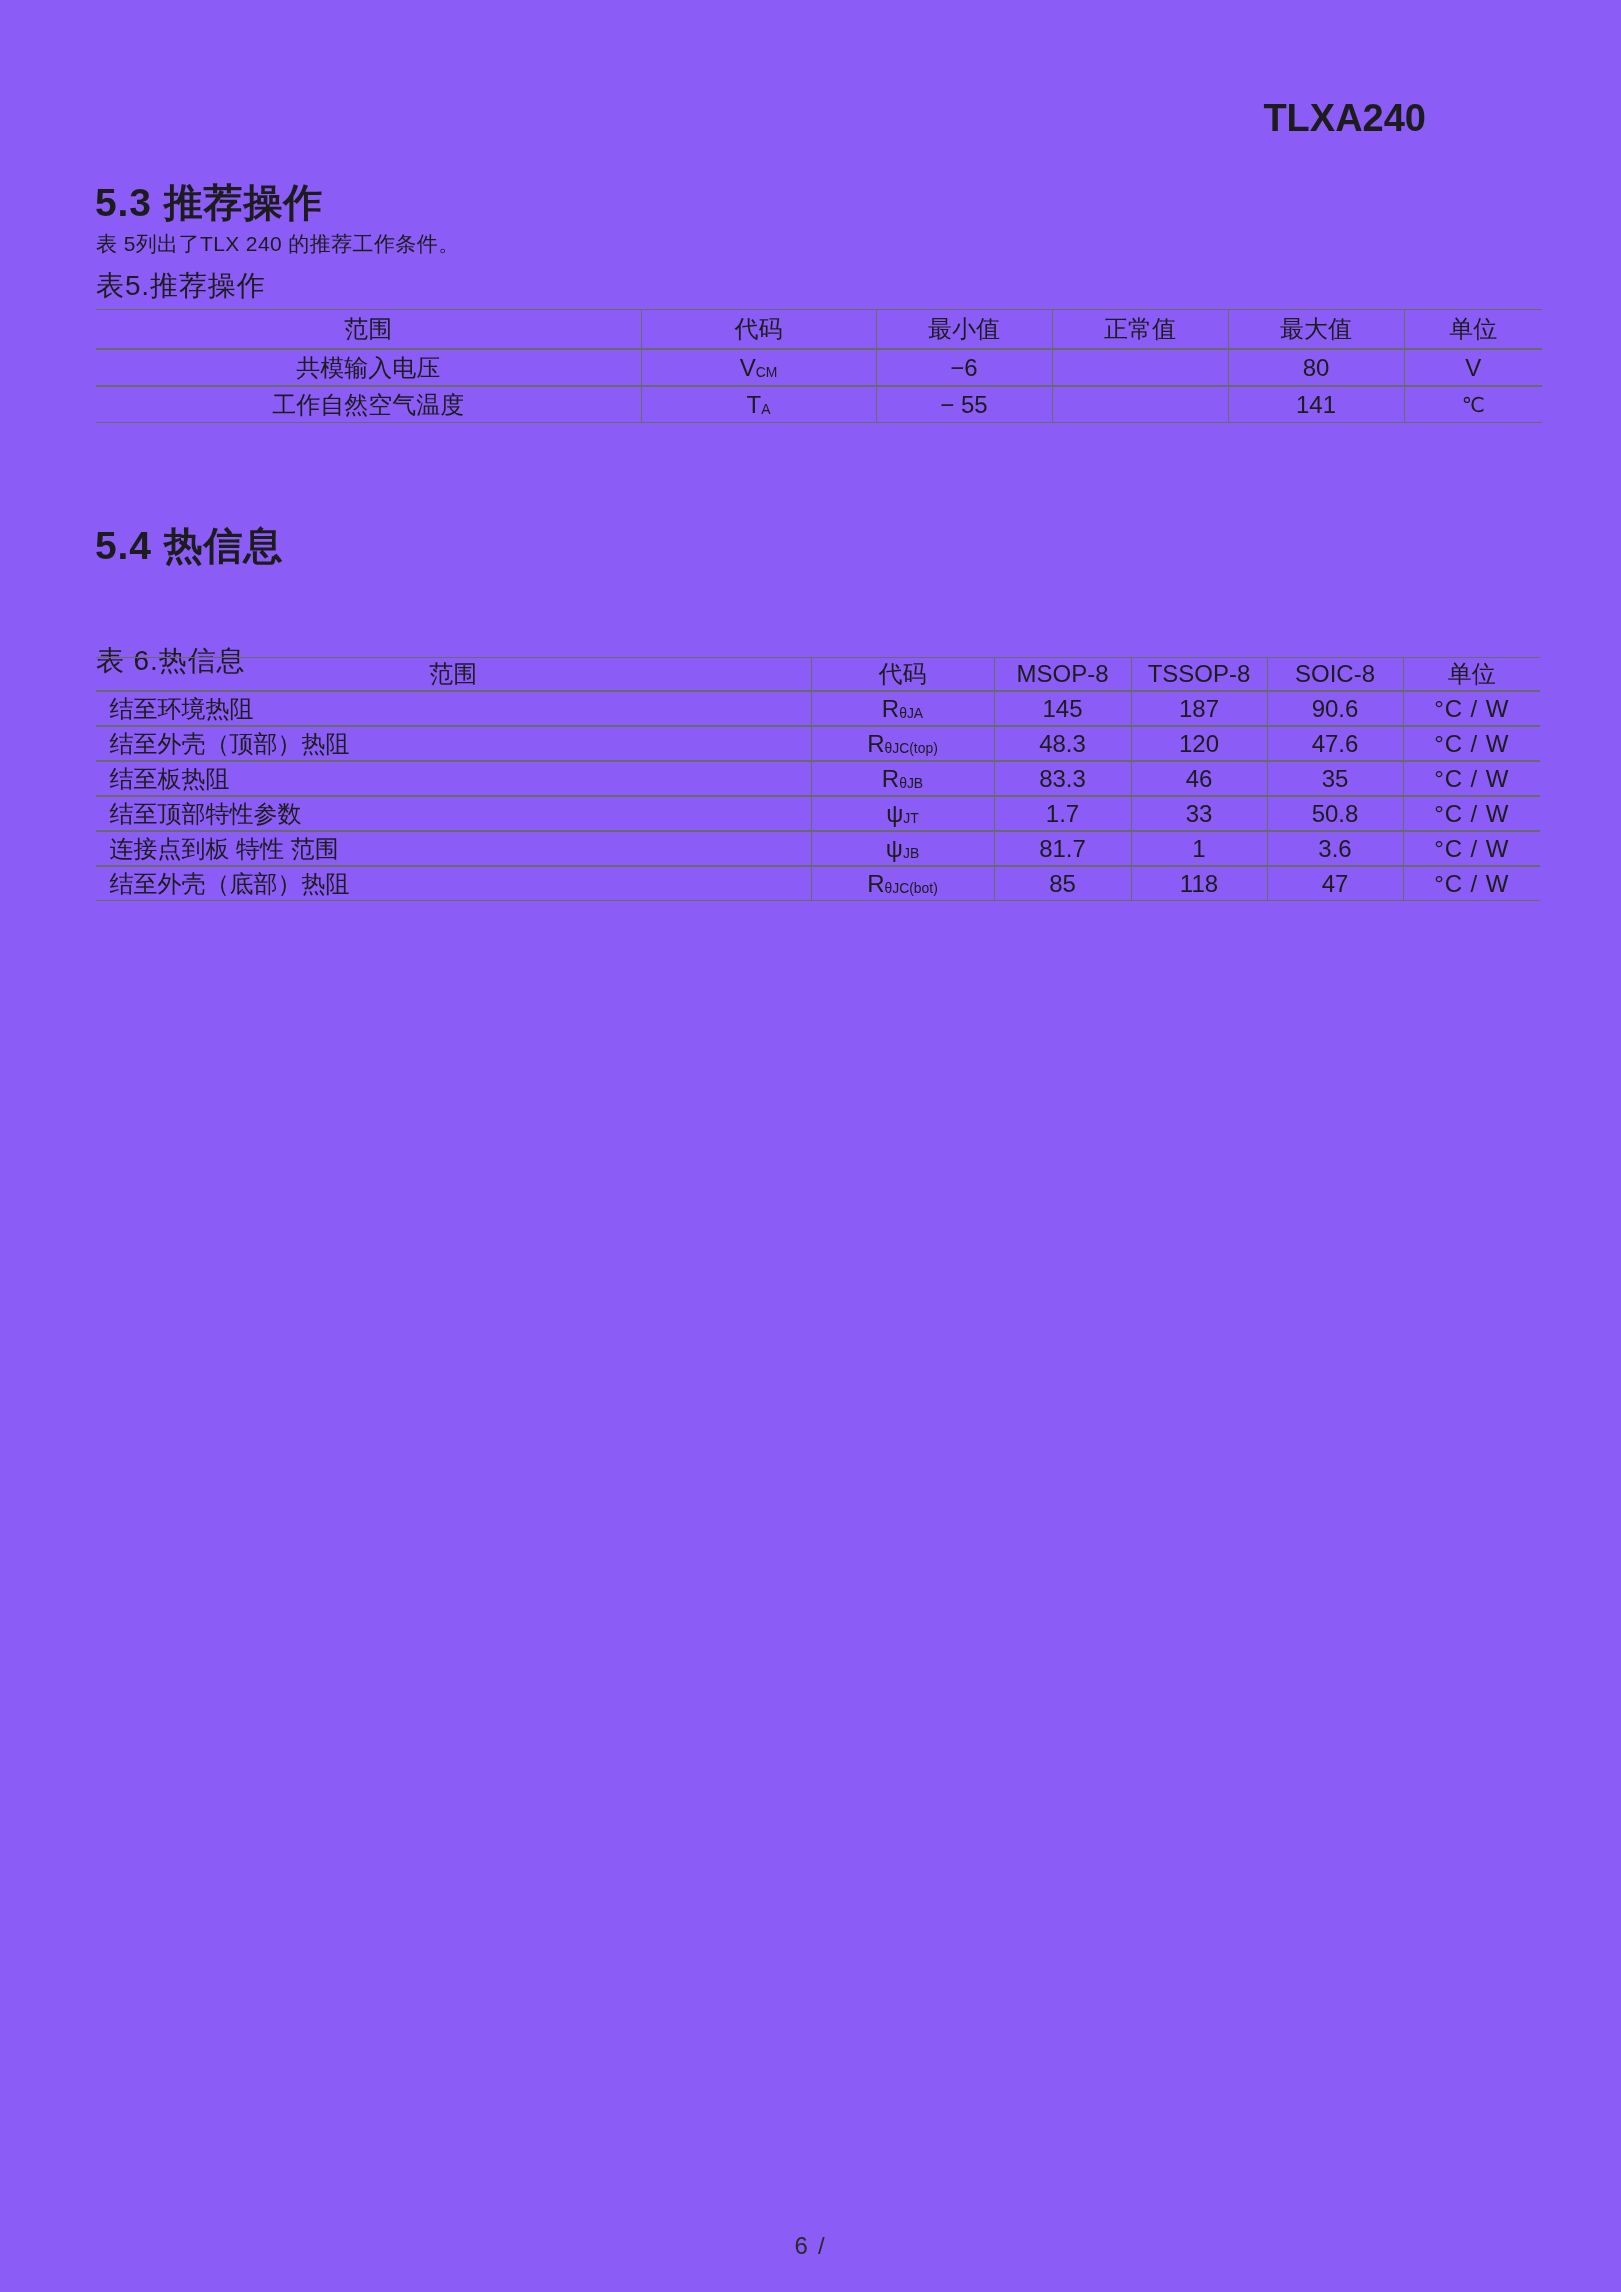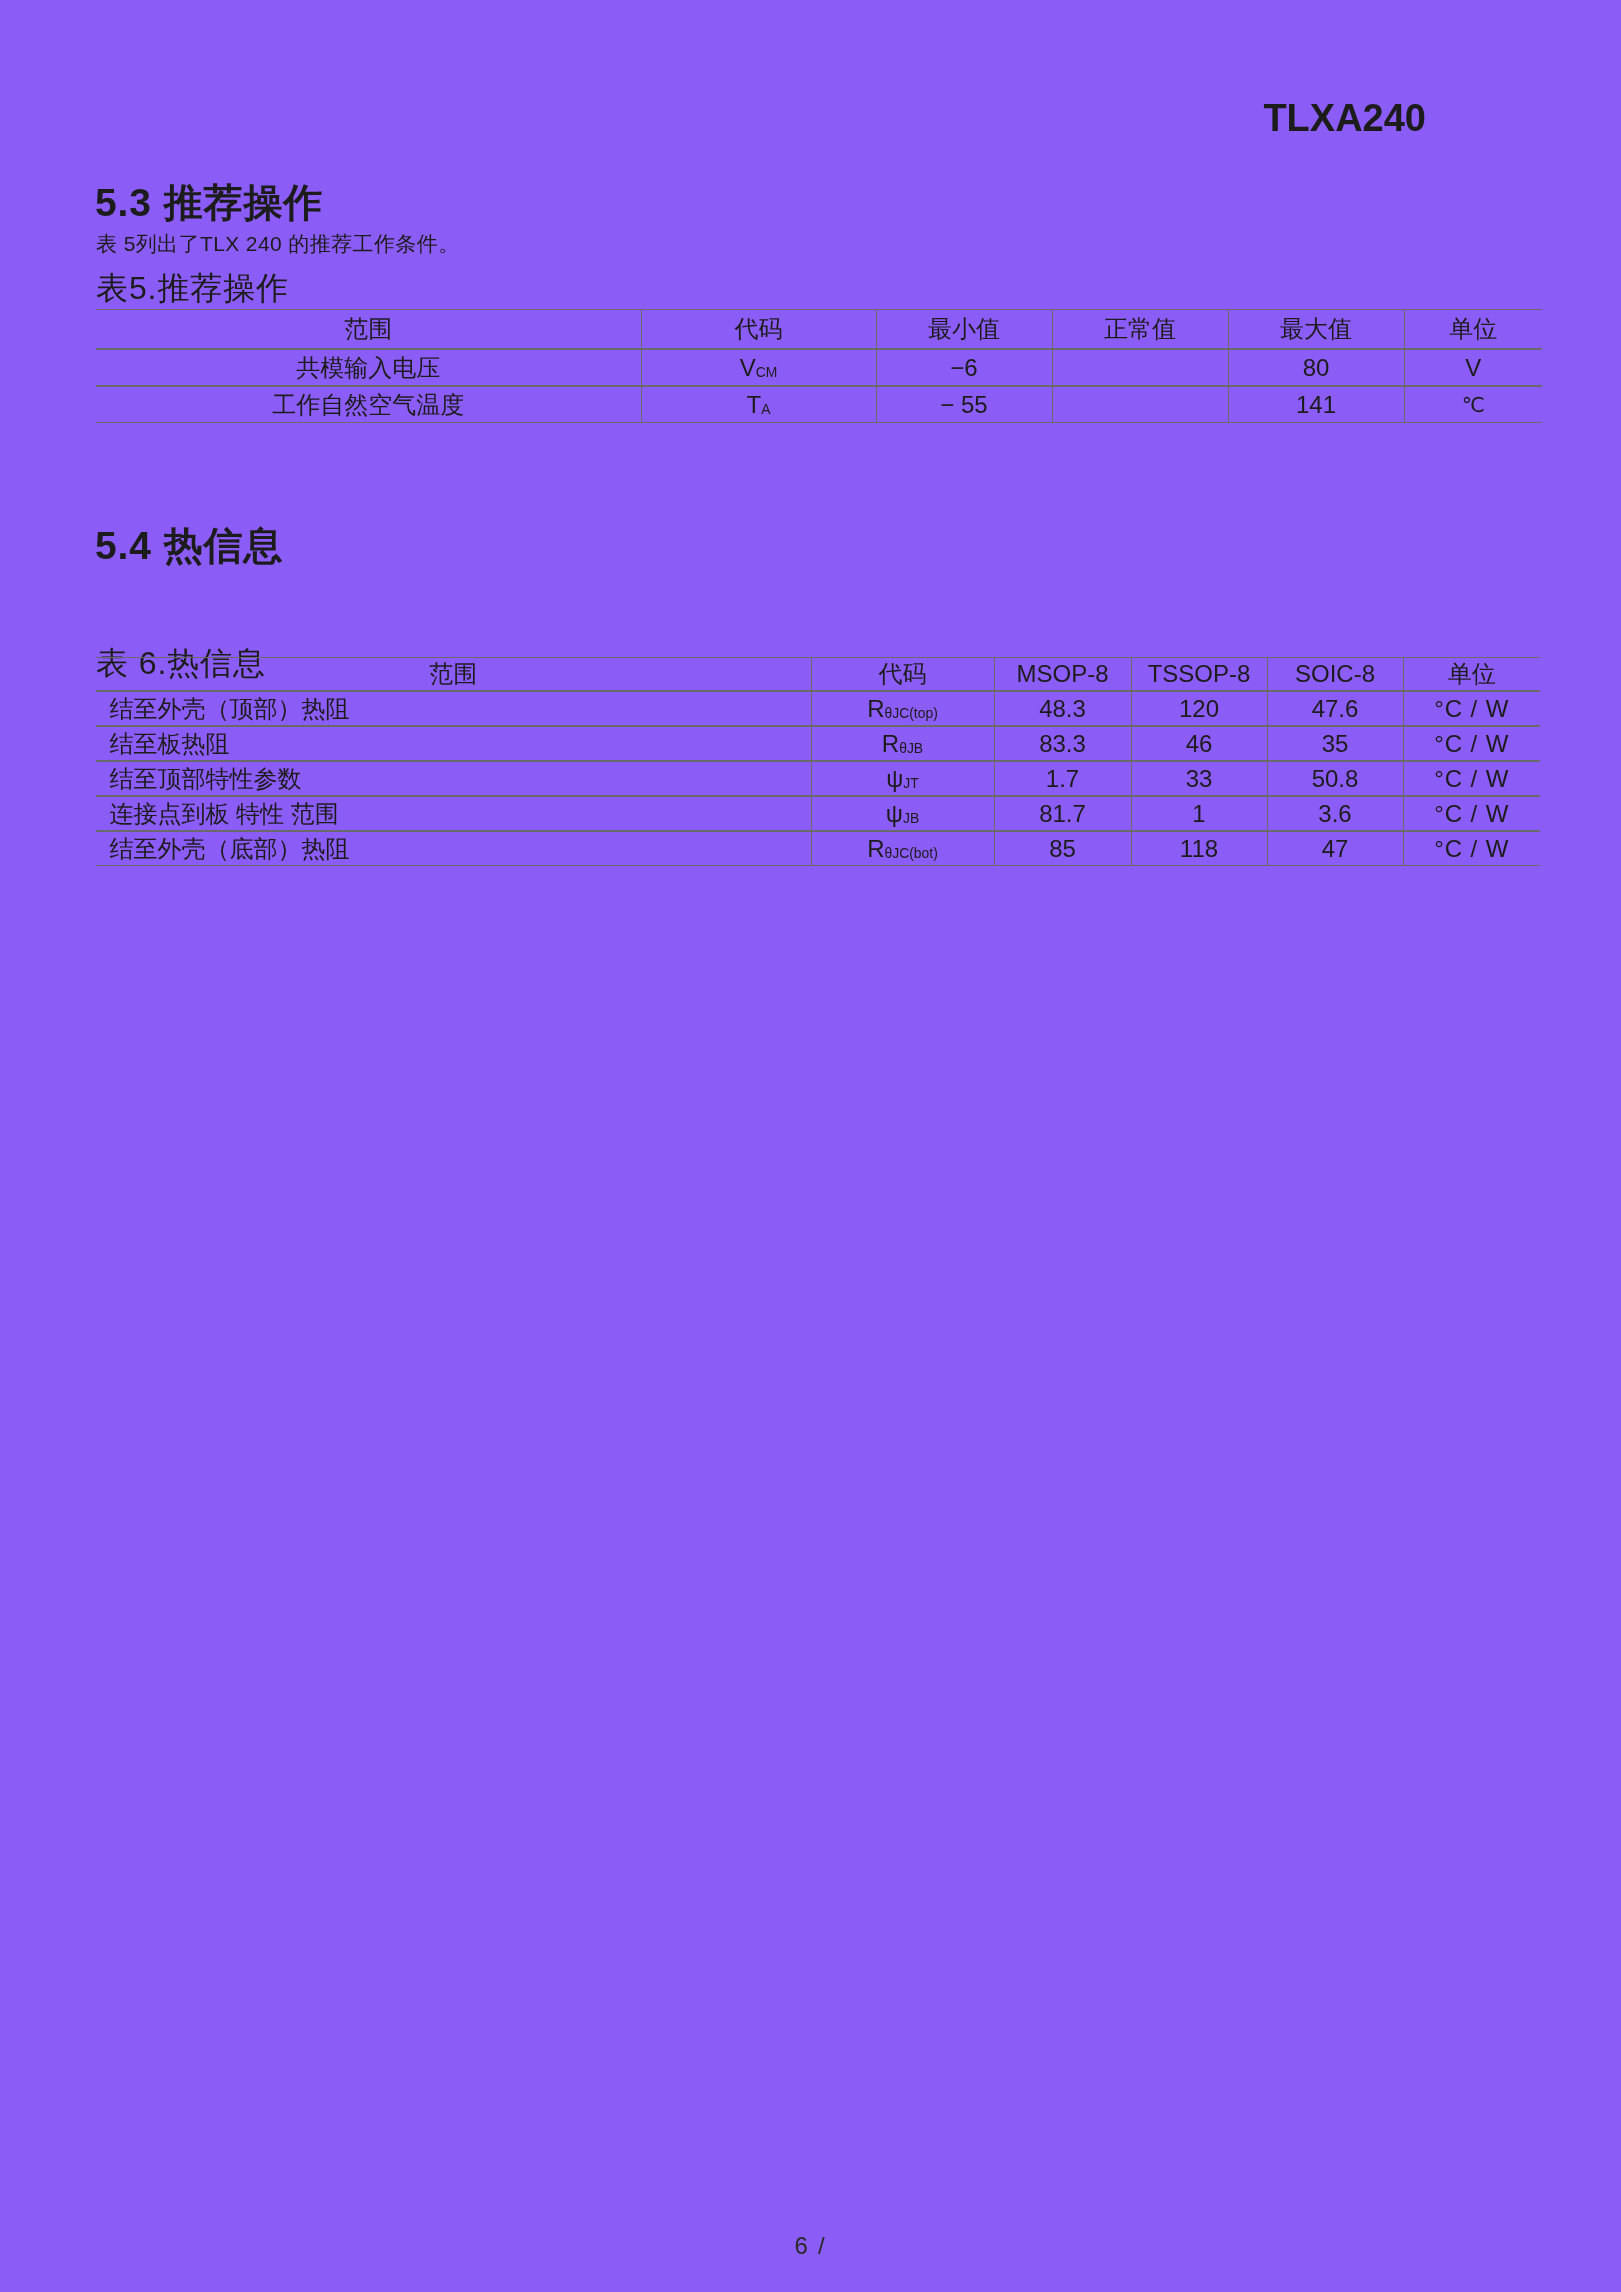--- a/index.html
+++ b/index.html
@@ -35,21 +35,21 @@
     left: 96px;
     top: 230px;
     margin: 0;
     font-size: 21px;
     letter-spacing: 0.4px;
   }
   .caption {
     position: absolute;
     left: 96px;
     margin: 0;
-    font-size: 32px;
+    font-size: 28px;
     letter-spacing: 0.9px;
   }
   .cap5 { top: 267px; }
   .cap6 { top: 642px; }
 
   table.dtable {
     position: absolute;
     left: 96px;
     border-collapse: collapse;
     table-layout: fixed;
@@ -167,20 +167,28 @@
         <th>范围</th>
         <th>代码</th>
         <th>MSOP-8</th>
         <th>TSSOP-8</th>
         <th>SOIC-8</th>
         <th>单位</th>
       </tr>
     </thead>
     <tbody>
       <tr>
+        <td class="name-cell">结至环境热阻</td>
+        <td class="code-cell"><span>R</span><sub>θJA</sub></td>
+        <td>145</td>
+        <td>187</td>
+        <td>90.6</td>
+        <td class="unit-cell">°C / W</td>
+      </tr>
+      <tr>
         <td class="name-cell">结至外壳（顶部）热阻</td>
         <td class="code-cell"><span>R</span><sub>θJC(top)</sub></td>
         <td>48.3</td>
         <td>120</td>
         <td>47.6</td>
         <td class="unit-cell">°C / W</td>
       </tr>
       <tr>
         <td class="name-cell">结至板热阻</td>
         <td class="code-cell"><span>R</span><sub>θJB</sub></td>

